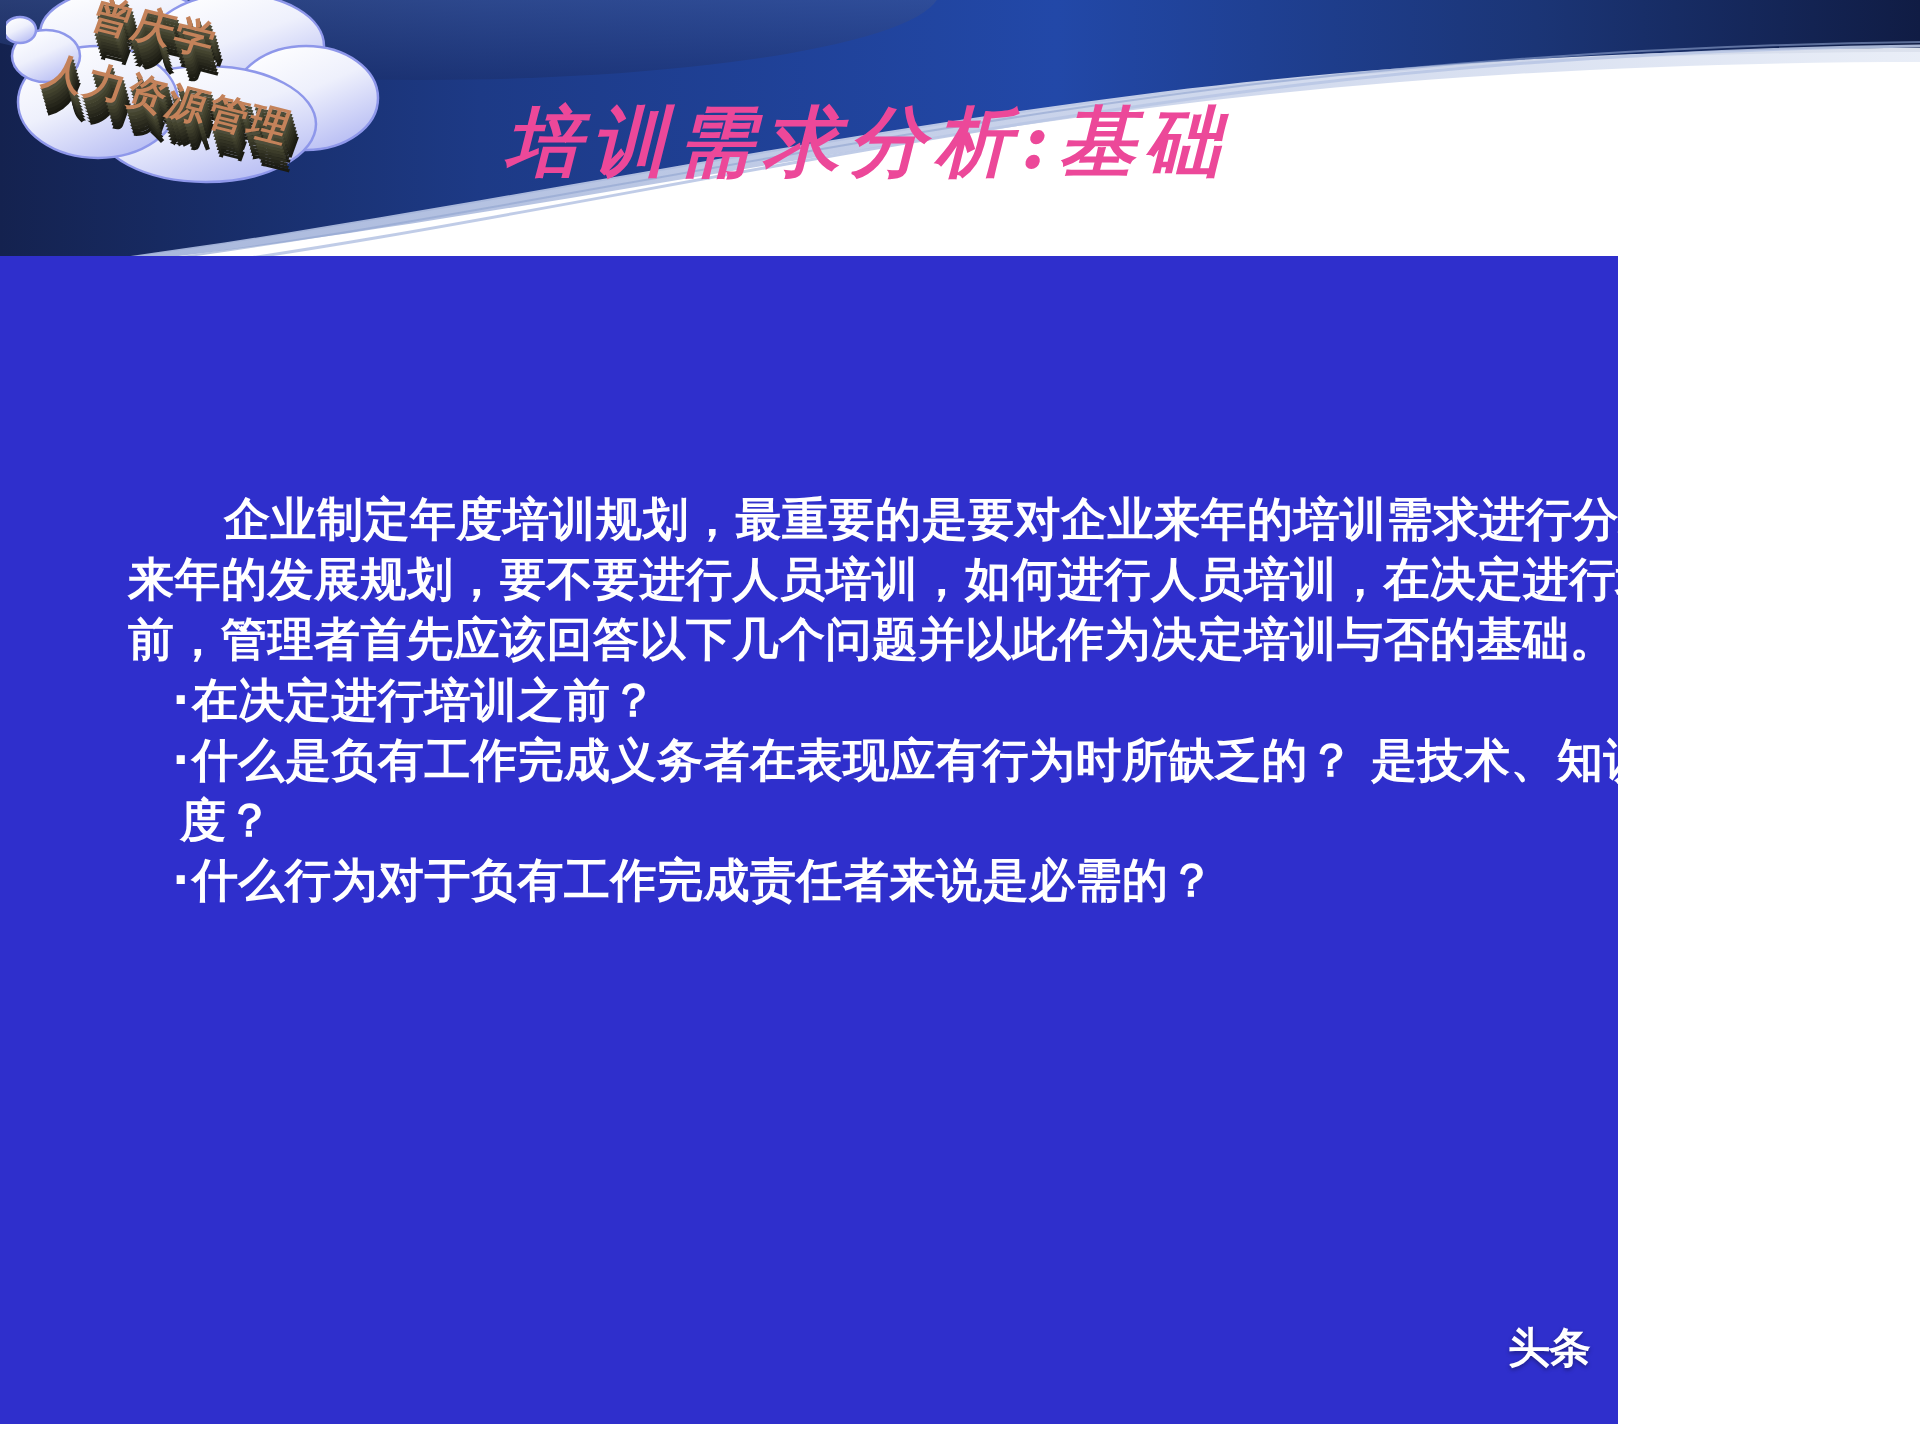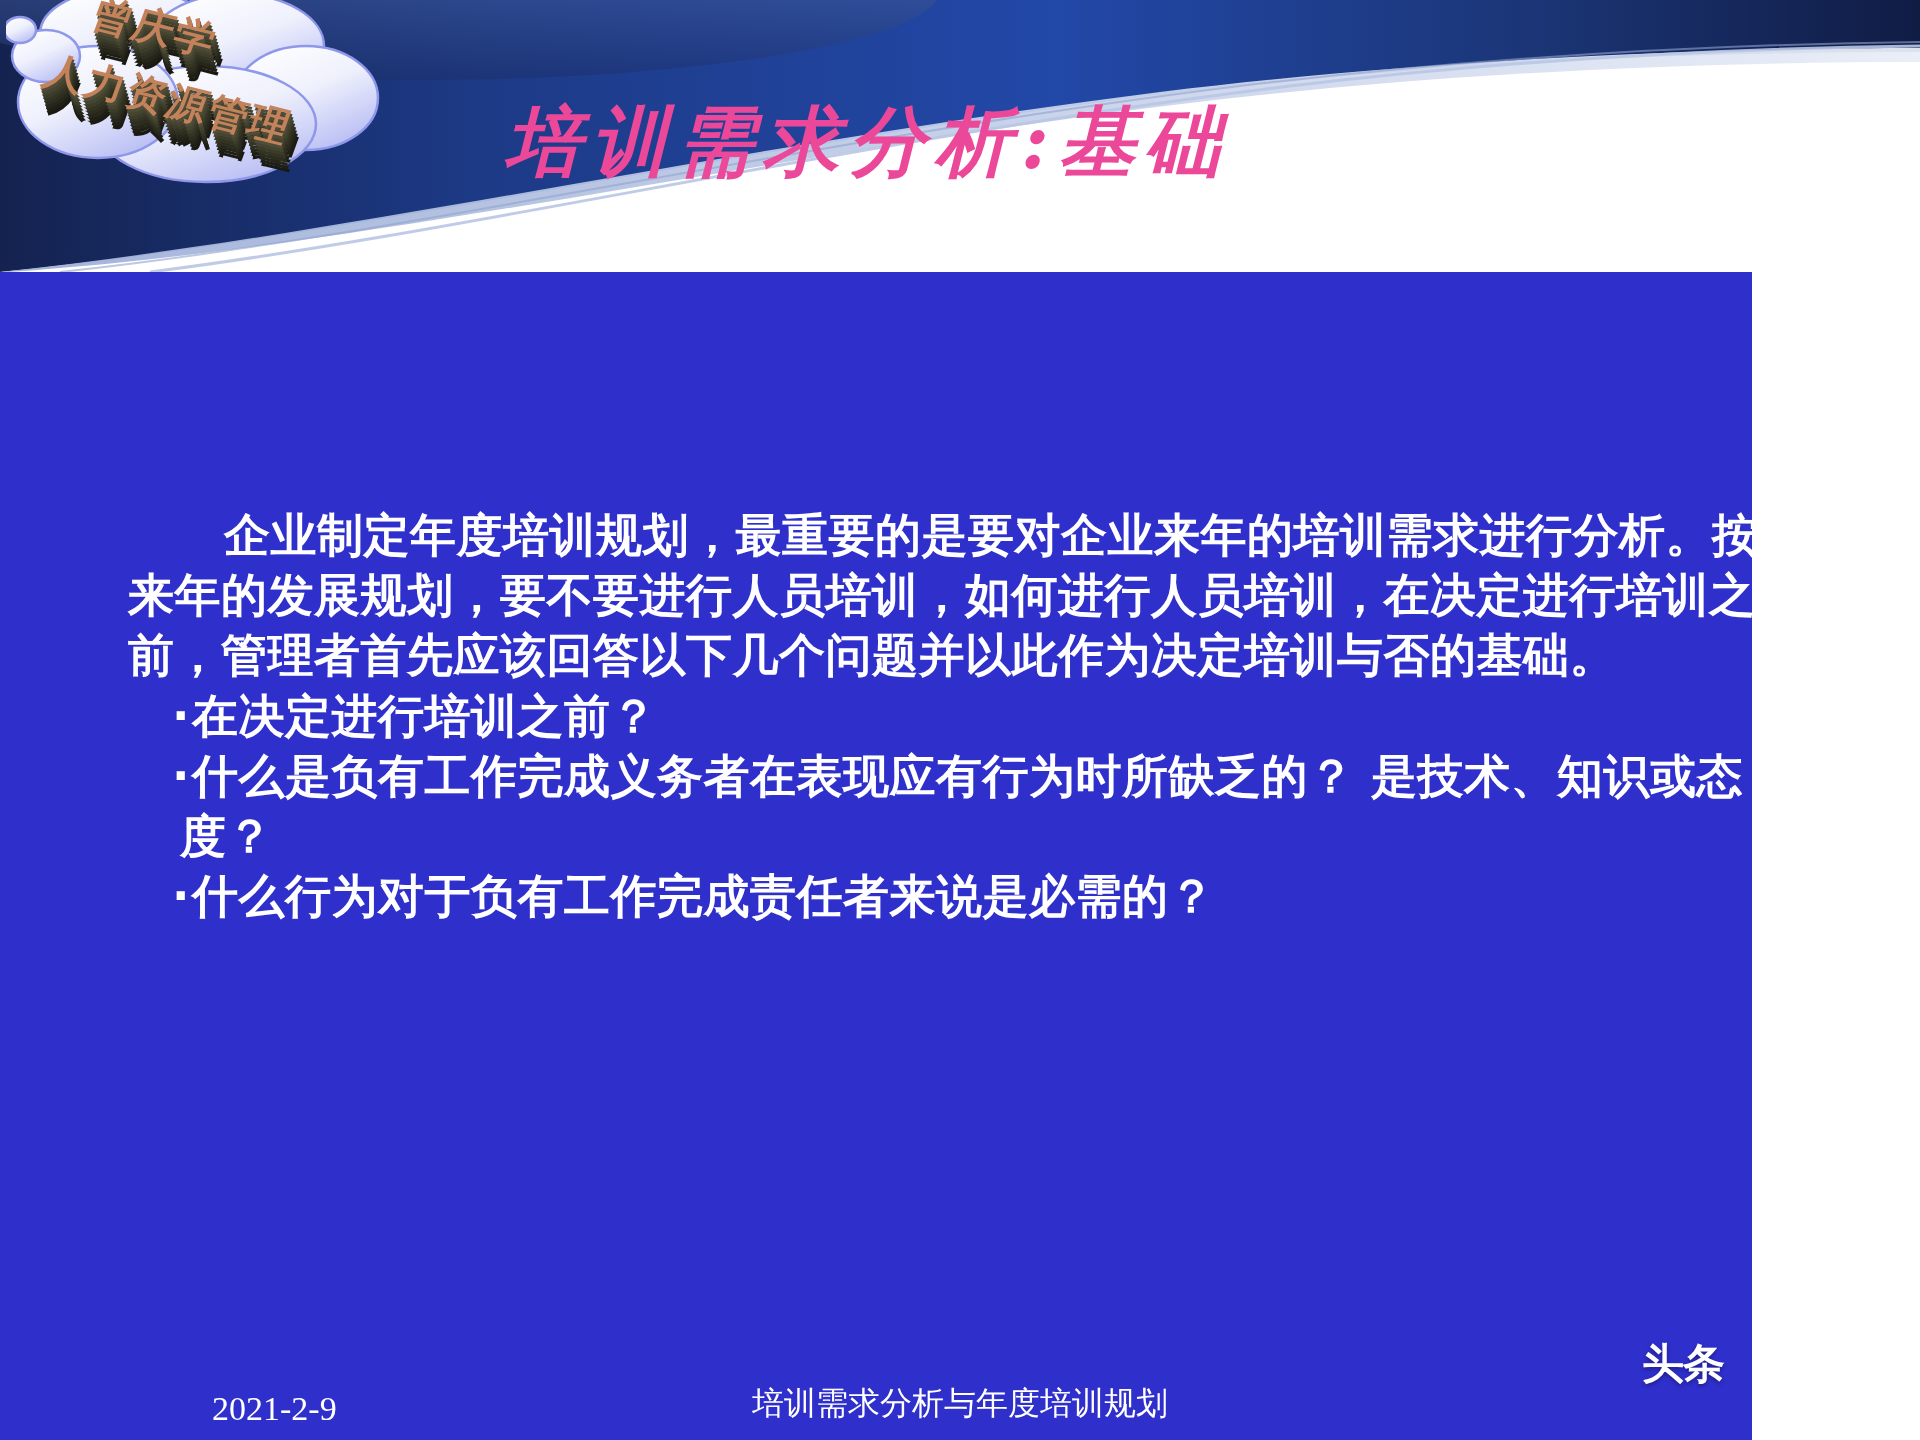--- a/index.html
+++ b/index.html
@@ -98,22 +98,22 @@
     color: #ec4899;
     letter-spacing: 10px;
     white-space: nowrap;
     text-indent: 60px;
   }
 
   
   .body-area {
     position: absolute;
     left: 0;
-    top: 272px;
-    width: 1752px;
+    top: 256px;
+    width: 1618px;
     height: 1168px;
     background: #2f2fcc;
   }
 
   .content {
     position: absolute;
     left: 128px;
     top: 234px;
     width: 1680px;
     color: #ffffff;
@@ -277,24 +277,19 @@
 
       <p class="para">企业制定年度培训规划，最重要的是要对企业来年的培训需求进行分析。按照来年的发展规划，要不要进行人员培训，如何进行人员培训，在决定进行培训之前，管理者首先应该回答以下几个问题并以此作为决定培训与否的基础。</p>
 
       <ul class="bullets">
         <li class="bullet bullet-indent"><span class="dot">·</span><span>在决定进行培训之前？</span></li>
         <li class="bullet bullet-indent"><span class="dot">·</span><span>什么是负有工作完成义务者在表现应有行为时所缺乏的？ 是技术、知识或态度？</span></li>
         <li class="bullet bullet-indent"><span class="dot">·</span><span>什么行为对于负有工作完成责任者来说是必需的？</span></li>
       </ul>
     </div>
 
-    <div class="footer">
-      <div class="footer-date">2021-2-9</div>
-      <div class="footer-center">培训需求分析与年度培训规划</div>
-      <div class="footer-page">32</div>
-    </div>
 
     <div class="watermark">
       <span class="wm-logo">头条</span>
     </div>
 
   </div>
 </div>
 
 </body></html>

